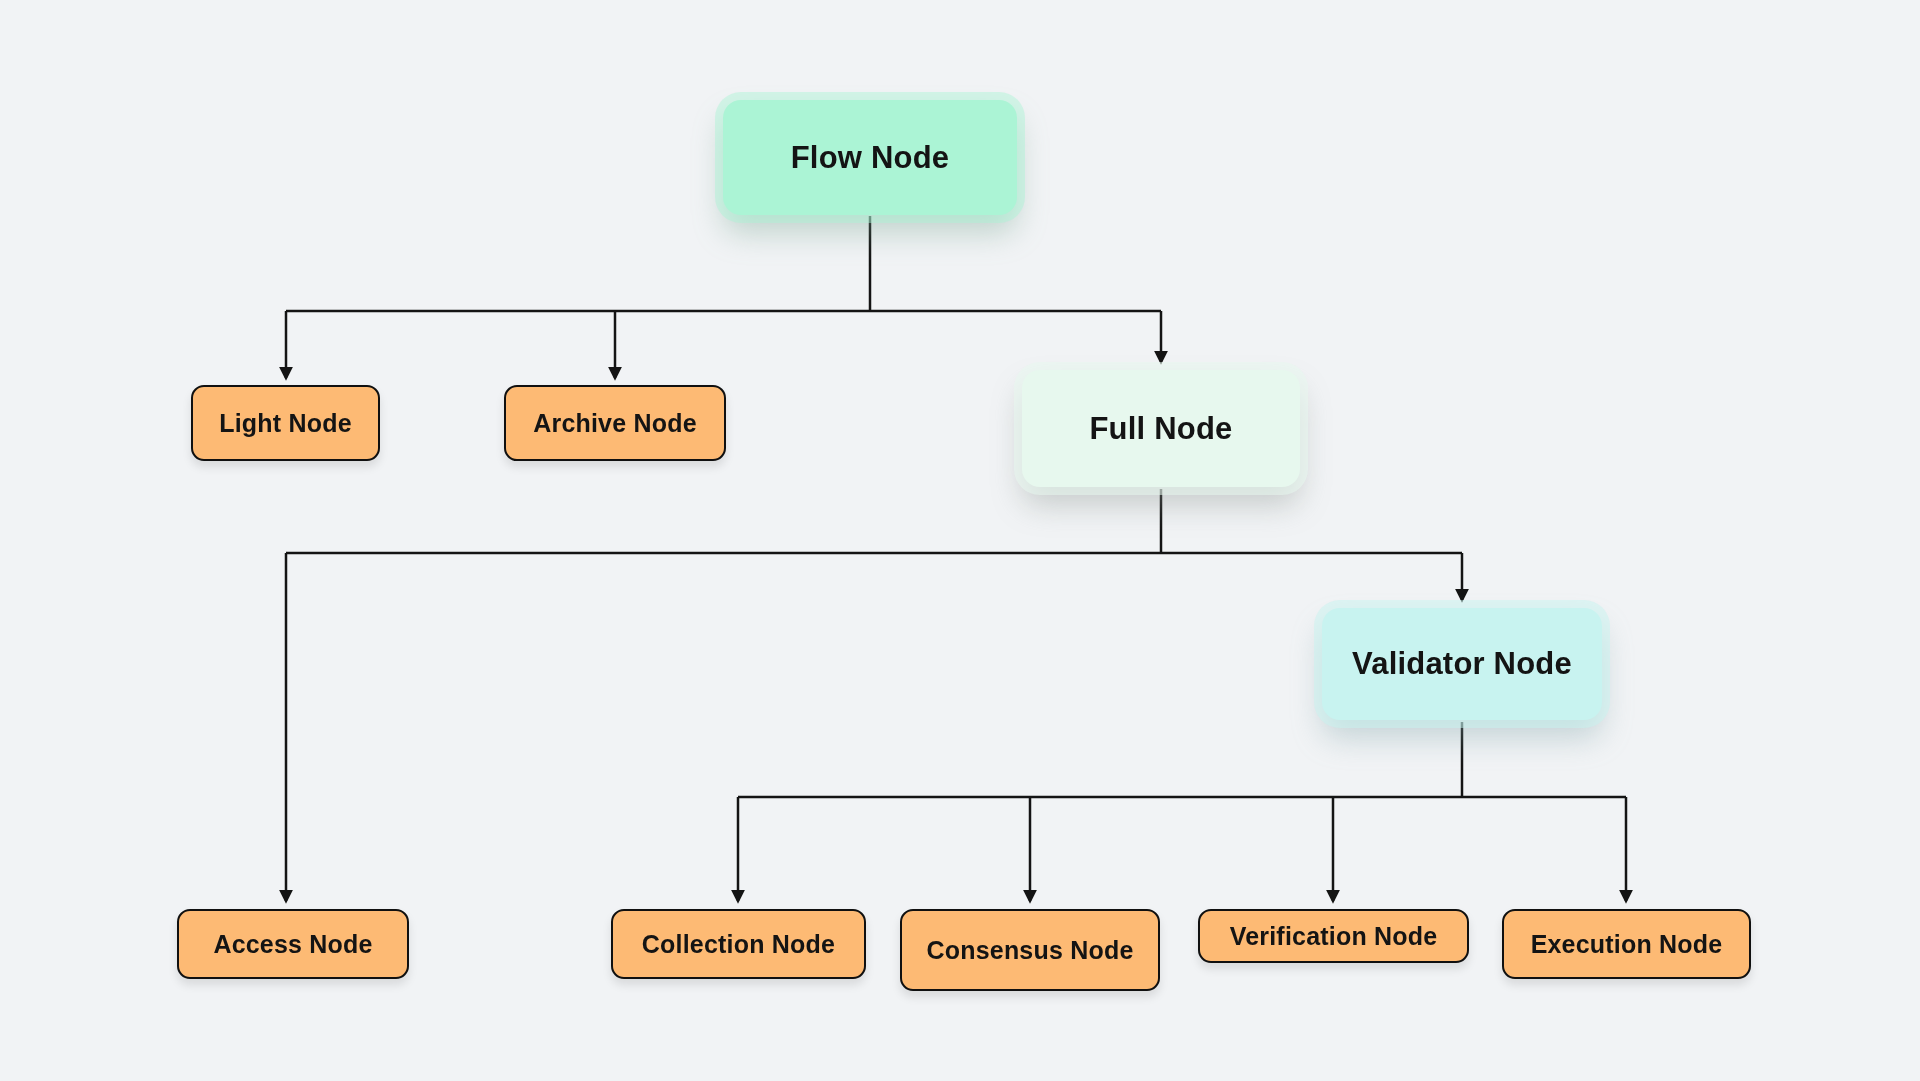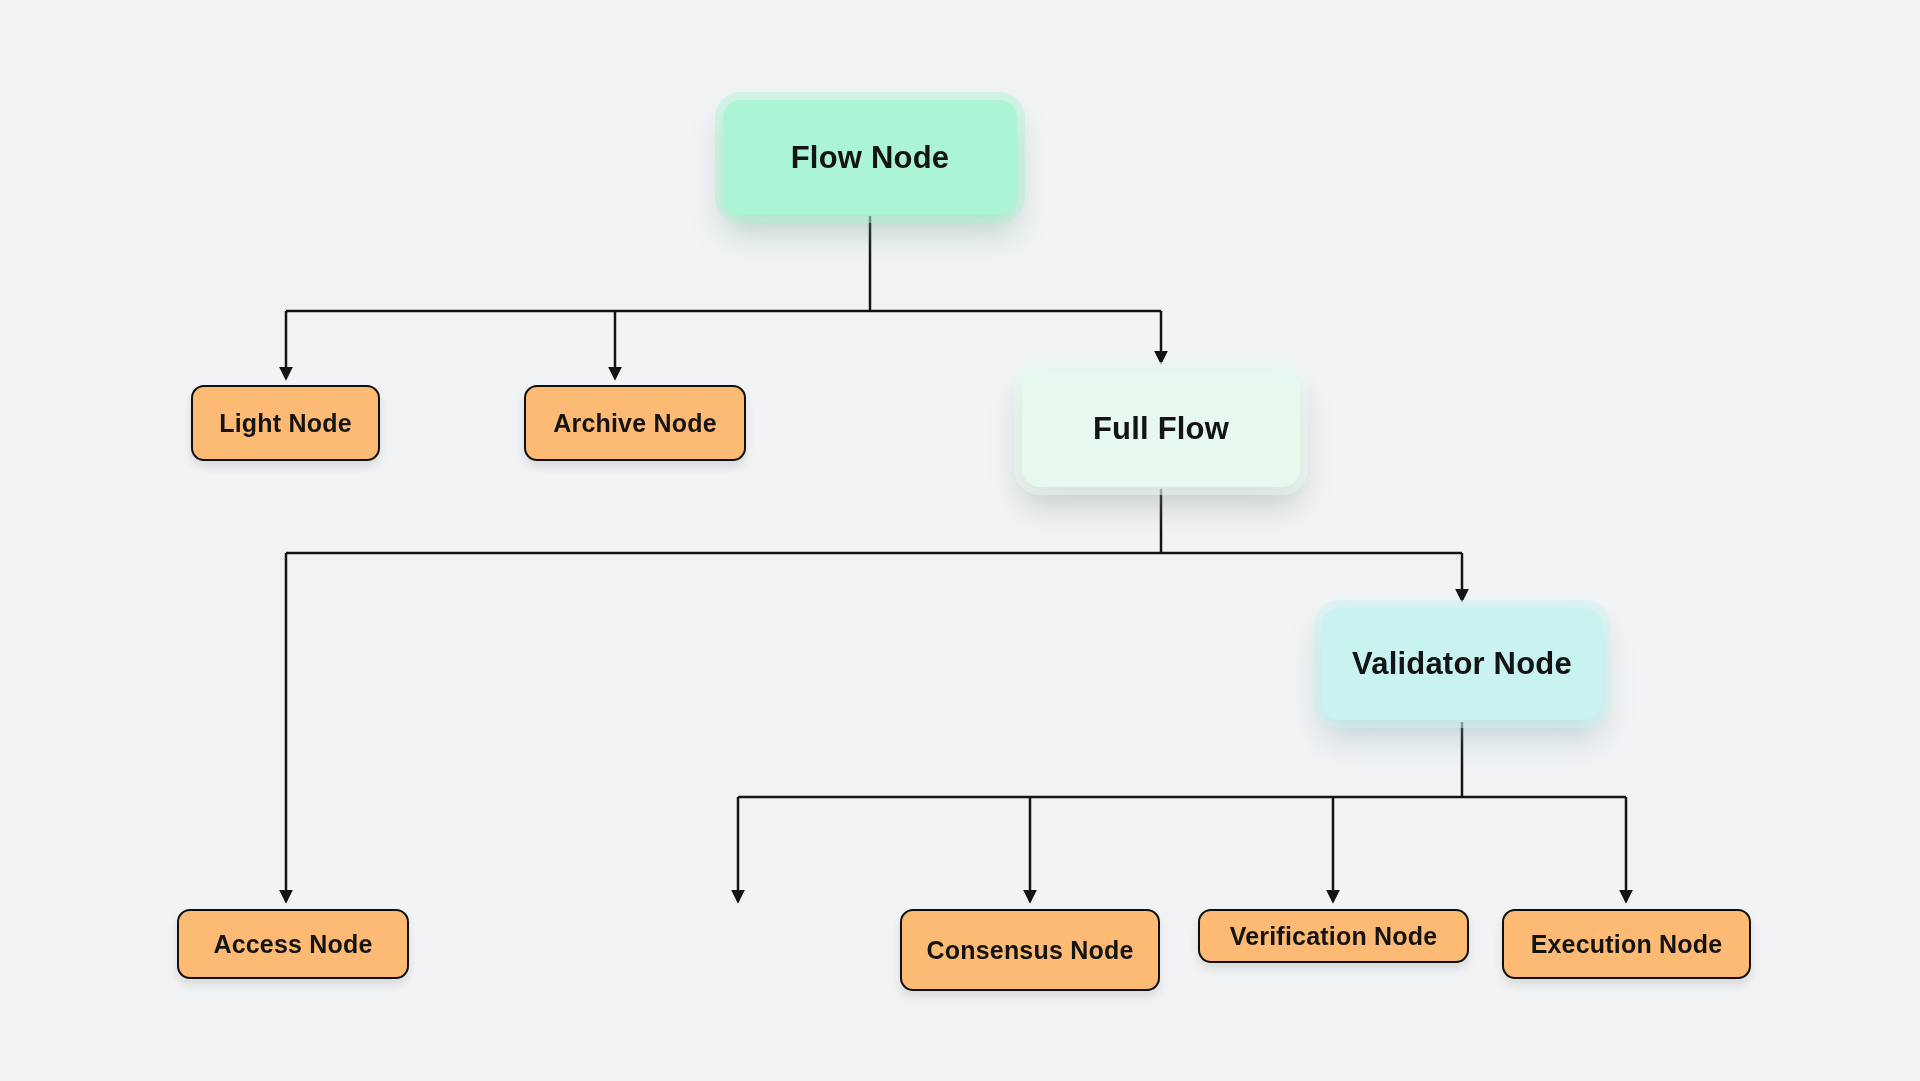--- a/index.html
+++ b/index.html
@@ -52,21 +52,21 @@
   }
   
   .plain {
     background: #fdba74;
     border: 2.5px solid #101010;
     border-radius: 13px;
     font-size: 25px;
     box-shadow: 0 6px 10px rgba(0, 0, 0, 0.10);
   }
   #node-light        { left: 191px;  top: 385px; width: 189px; height: 76px; }
-  #node-archive      { left: 504px;  top: 385px; width: 222px; height: 76px; margin-left: 20px; }
+  #node-archive      { left: 504px;  top: 385px; width: 222px; height: 76px; }
   #node-access       { left: 177px;  top: 909px; width: 232px; height: 70px; }
   #node-collection   { left: 611px;  top: 909px; width: 255px; height: 70px; }
   #node-consensus    { left: 900px;  top: 909px; width: 260px; height: 82px; }
   #node-verification { left: 1198px; top: 909px; width: 271px; height: 54px; }
   #node-execution    { left: 1502px; top: 909px; width: 249px; height: 70px; text-align: center; }
 
   .edge {
     stroke: #141414;
     stroke-width: 2.5;
     fill: none;
@@ -108,26 +108,27 @@
       <path class="edge" d="M1626,797 V901" marker-end="url(#arrow)"></path>
     </g>
   </svg>
 
   <div class="node accent" id="node-flow">Flow Node</div>
 
   <div class="node plain" id="node-light">Light Node</div>
 
   <div class="node plain" id="node-archive">Archive Node</div>
 
-  <div class="node accent" id="node-full">Full Flow</div>
+  <div class="node accent" id="node-full">Full Node</div>
 
   <div class="node accent" id="node-validator">Validator Node</div>
 
   <div class="node plain" id="node-access">Access Node</div>
 
+  <div class="node plain" id="node-collection">Collection Node</div>
 
   <div class="node plain" id="node-consensus">Consensus Node</div>
 
   <div class="node plain" id="node-verification">Verification Node</div>
 
   <div class="node plain" id="node-execution">Execution Node</div>
 
 </div>
 
 </body></html>

